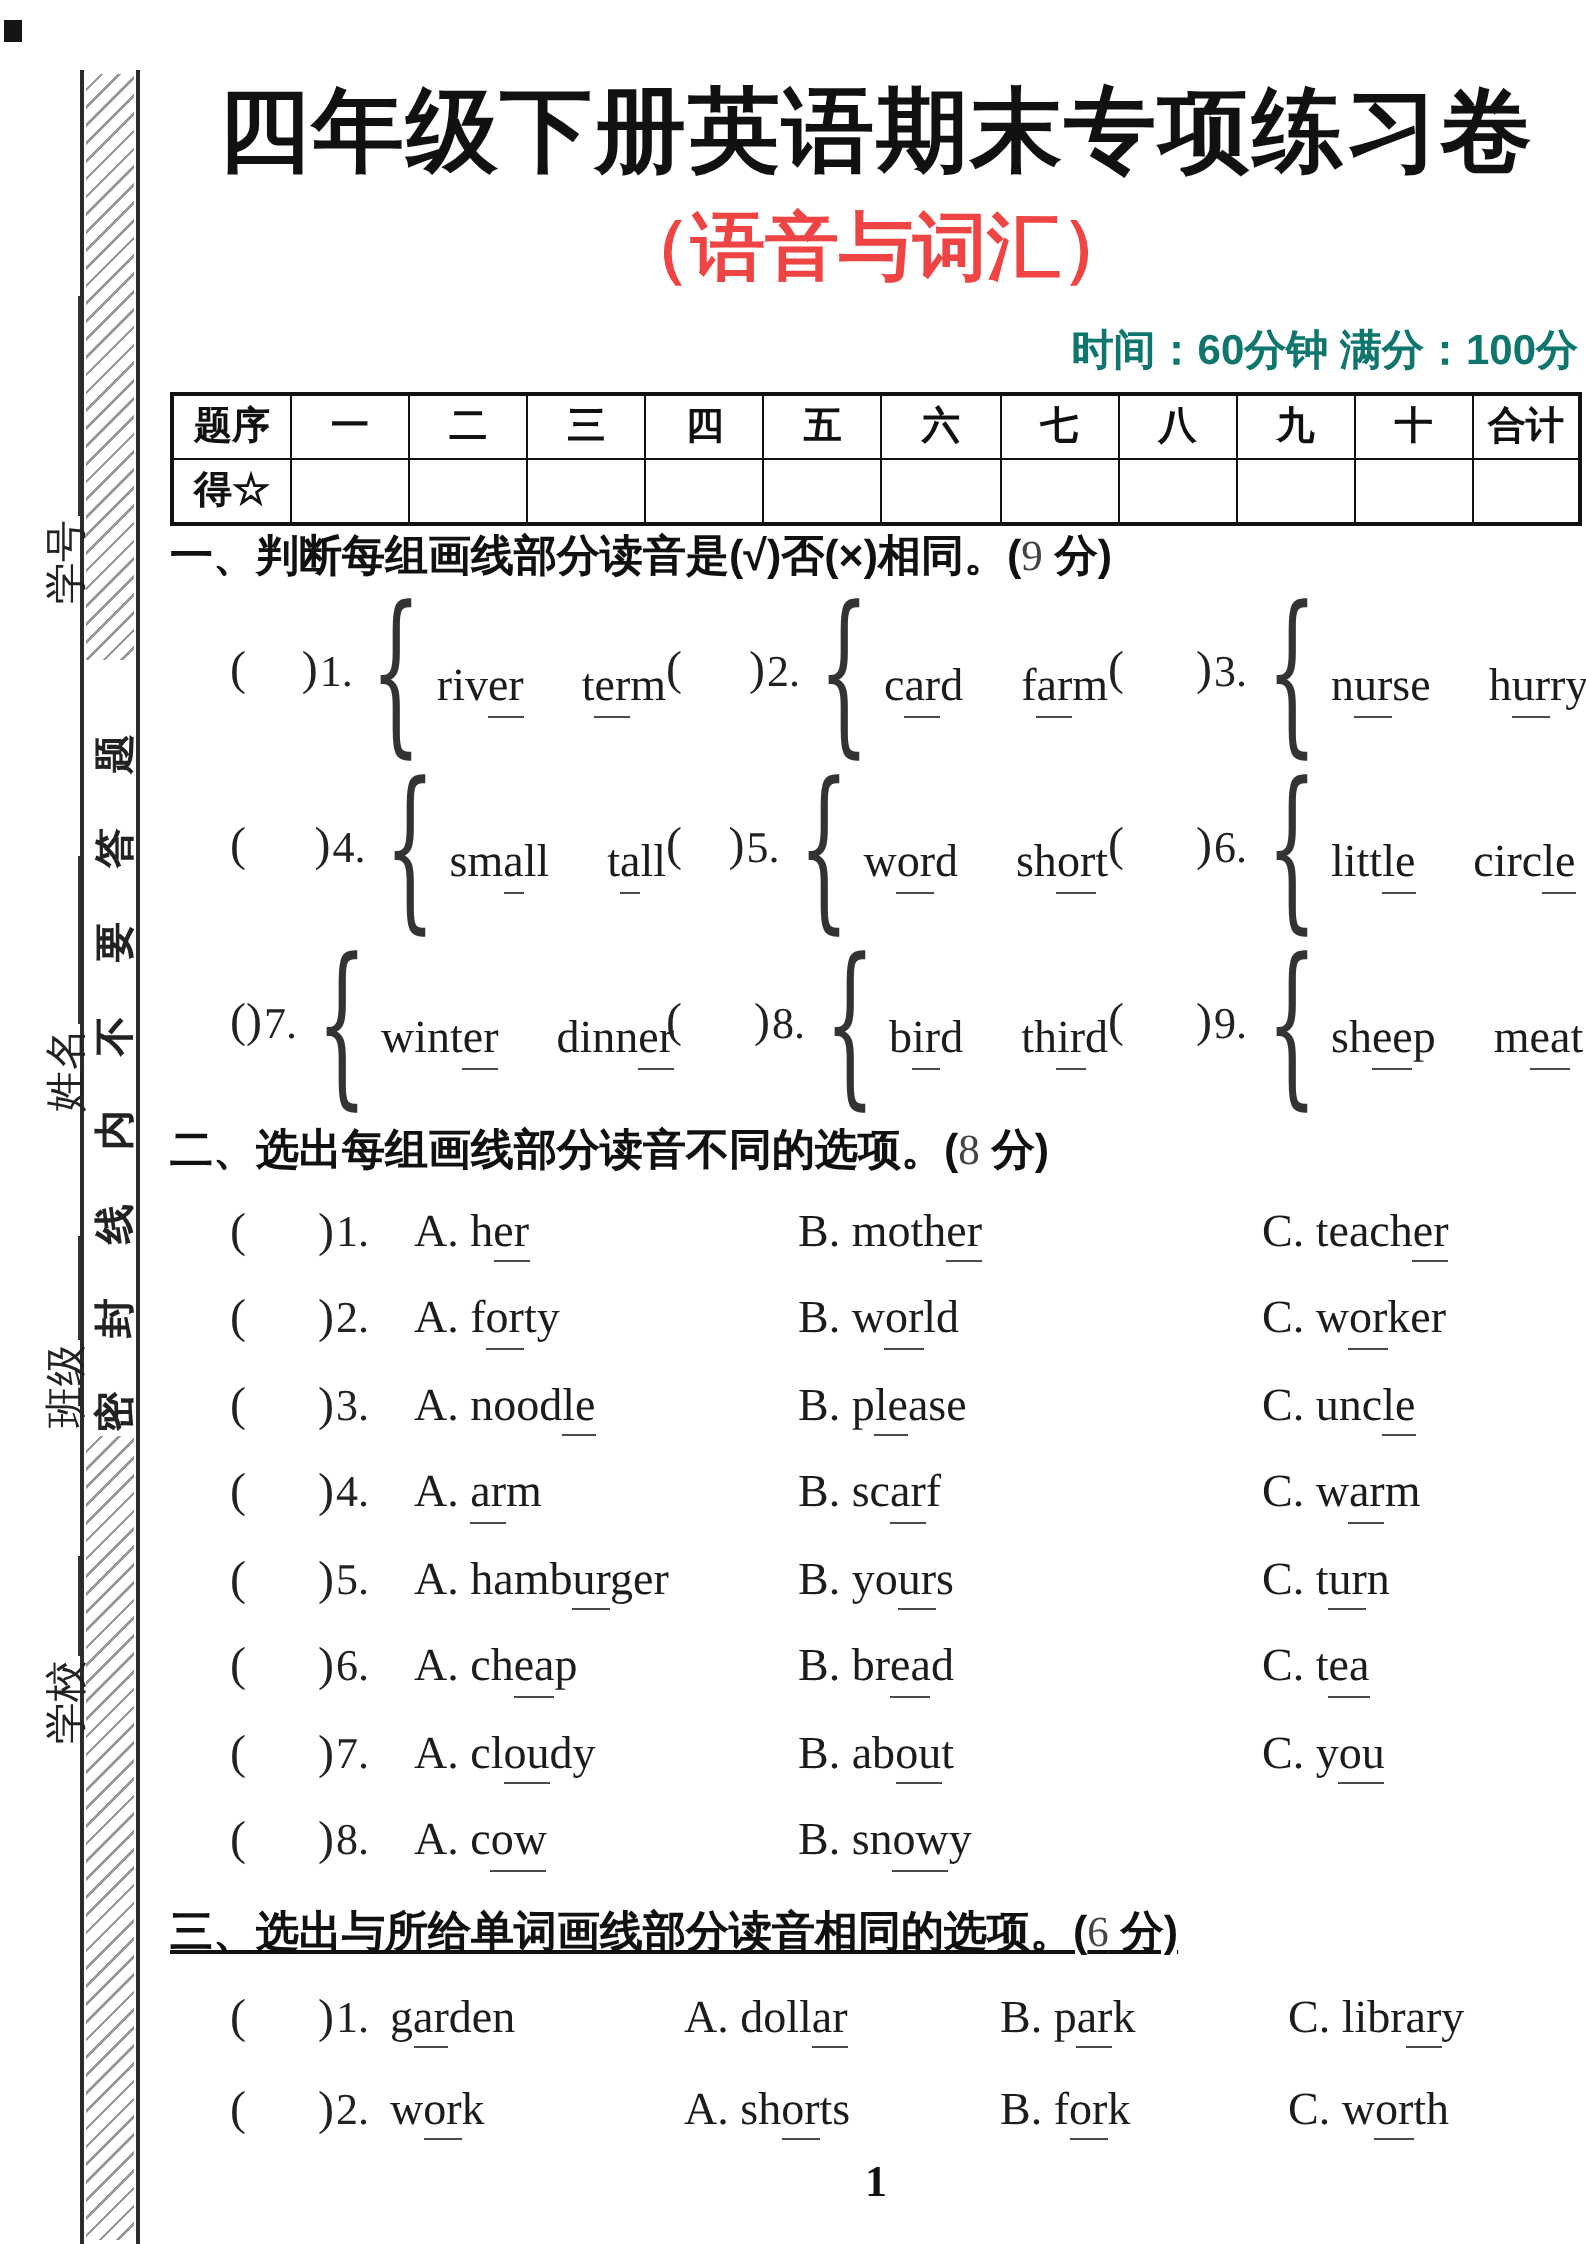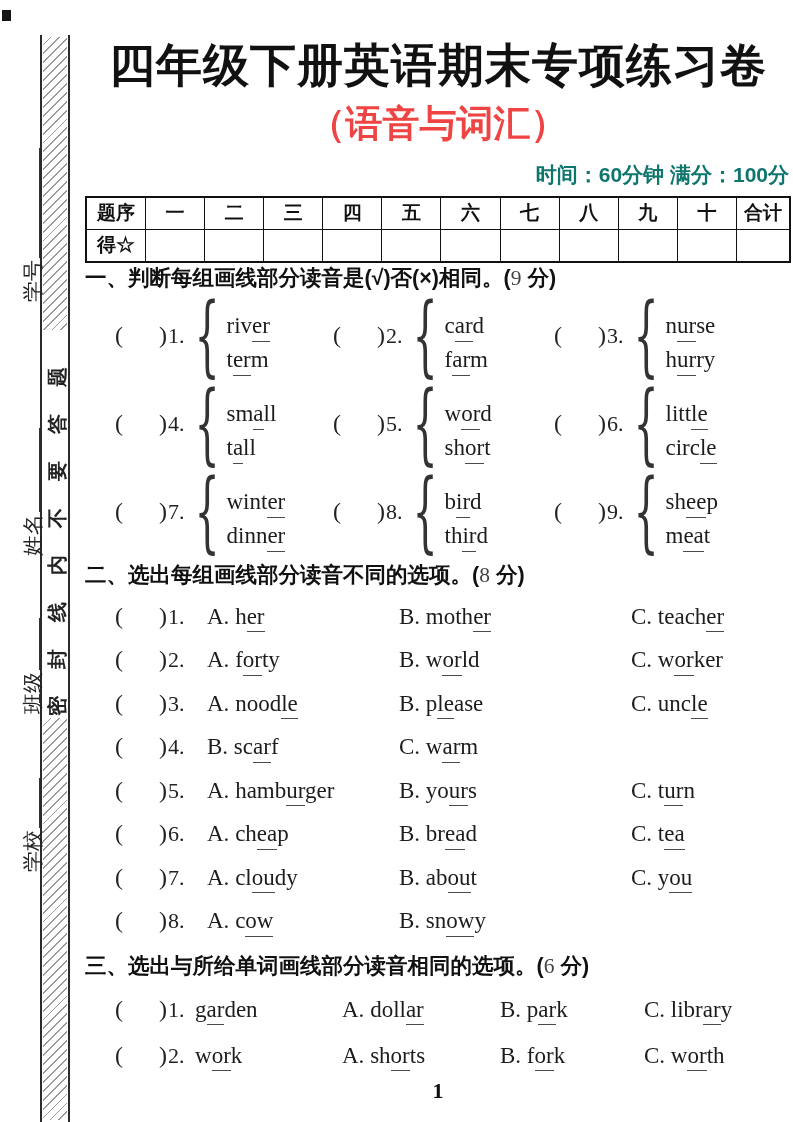--- a/index.html
+++ b/index.html
@@ -45,31 +45,31 @@
         font-family:"Liberation Sans",sans-serif;font-weight:bold;font-size:19px;color:#111;
         border:2.5px solid #111;}
   table.score-table td{border:1.5px solid #111;height:31px;text-align:center;padding:0;}
   table.score-table td.c0{width:58px;}
   table.score-table td.clast{width:52px;}
 
   .sec-h{font-family:"Liberation Sans",sans-serif;font-weight:bold;font-size:21.5px;color:#111;}
   .sec-h .h-score .num{font-family:"Liberation Serif",serif;font-weight:normal;color:#444;}
   #s1-h{}
   #s2-h{margin-top:4px;}
-  #s3-h{margin-top:6px;}
+  #s3-h{margin-top:6px;text-decoration:underline;}
 
   
   .s1-row{display:grid;grid-template-columns:218px 221px 1fr;height:88px;padding-left:30px;}
   .pair-item{display:flex;align-items:center;}
   .paren{font-size:24px;color:#222;}
   .psp{display:inline-block;width:36px;}
   .inum{font-size:22px;color:#222;margin-left:1px;}
   .brace{font-family:"DejaVu Serif",serif;font-size:88px;line-height:80px;color:#333;
          transform:scaleX(0.45);margin:0 -8px 0 -6px;font-weight:normal;}
-  .pair-words{display:flex;flex-direction:column;gap:8px;margin-top:15px;}
+  .pair-words{display:flex;flex-direction:row;gap:29px;margin-top:15px;}
   .word{font-size:23px;color:#1c1c1c;}
   .u{border-bottom:1.6px solid #4a4a4a;padding-bottom:2.5px;}
 
   
   .s2-row{display:grid;grid-template-columns:92px 192px 232px 1fr;padding-left:30px;
           height:30px;margin-bottom:13.5px;align-items:baseline;font-size:23px;}
   .s2-rows{margin-top:14px;}
   .opt,.stem{font-size:23px;color:#1c1c1c;white-space:nowrap;}
 
   
@@ -264,20 +264,21 @@
             <div><span class="opt"><span>C. </span><span class="word">w<span class="u">or</span>ker</span></span></div>
           </div>
           <div class="s2-row">
             <div><span class="paren">(</span><span class="psp"></span><span class="paren">)</span><span class="inum">3.</span></div>
             <div><span class="opt"><span>A. </span><span class="word">nood<span class="u">le</span></span></span></div>
             <div><span class="opt"><span>B. </span><span class="word">p<span class="u">le</span>ase</span></span></div>
             <div><span class="opt"><span>C. </span><span class="word">unc<span class="u">le</span></span></span></div>
           </div>
           <div class="s2-row">
             <div><span class="paren">(</span><span class="psp"></span><span class="paren">)</span><span class="inum">4.</span></div>
+            <div><span class="opt"><span>A. </span><span class="word"><span class="u">ar</span>m</span></span></div>
             <div><span class="opt"><span>B. </span><span class="word">sc<span class="u">ar</span>f</span></span></div>
             <div><span class="opt"><span>C. </span><span class="word">w<span class="u">ar</span>m</span></span></div>
           </div>
           <div class="s2-row">
             <div><span class="paren">(</span><span class="psp"></span><span class="paren">)</span><span class="inum">5.</span></div>
             <div><span class="opt"><span>A. </span><span class="word">hamb<span class="u">ur</span>ger</span></span></div>
             <div><span class="opt"><span>B. </span><span class="word">yo<span class="u">ur</span>s</span></span></div>
             <div><span class="opt"><span>C. </span><span class="word">t<span class="u">ur</span>n</span></span></div>
           </div>
           <div class="s2-row">

